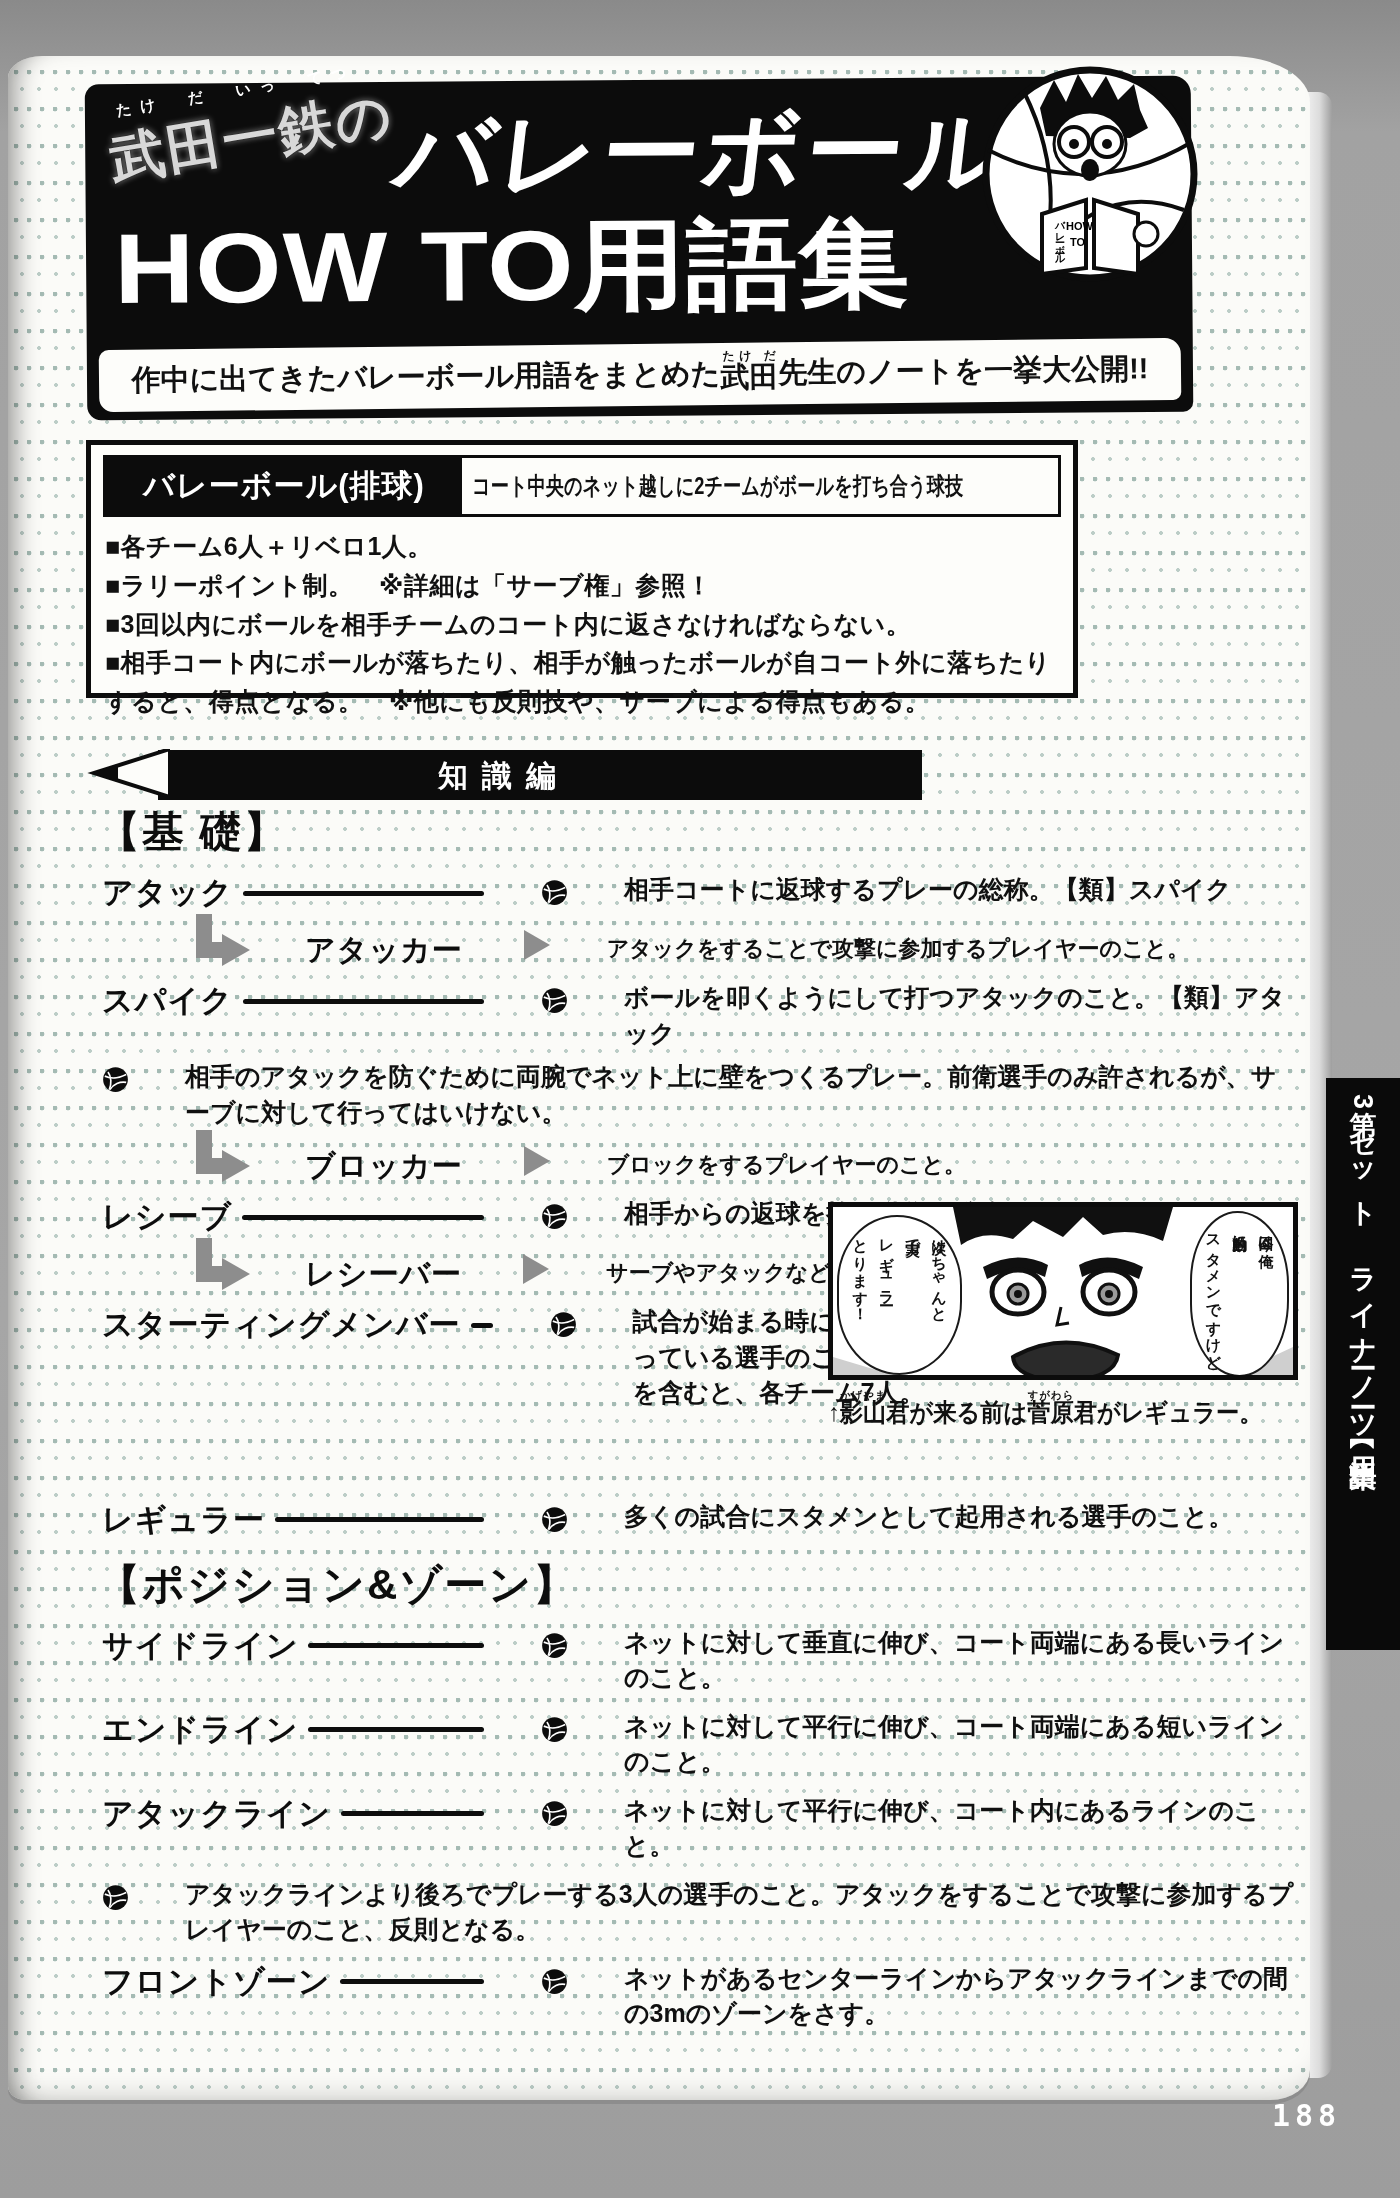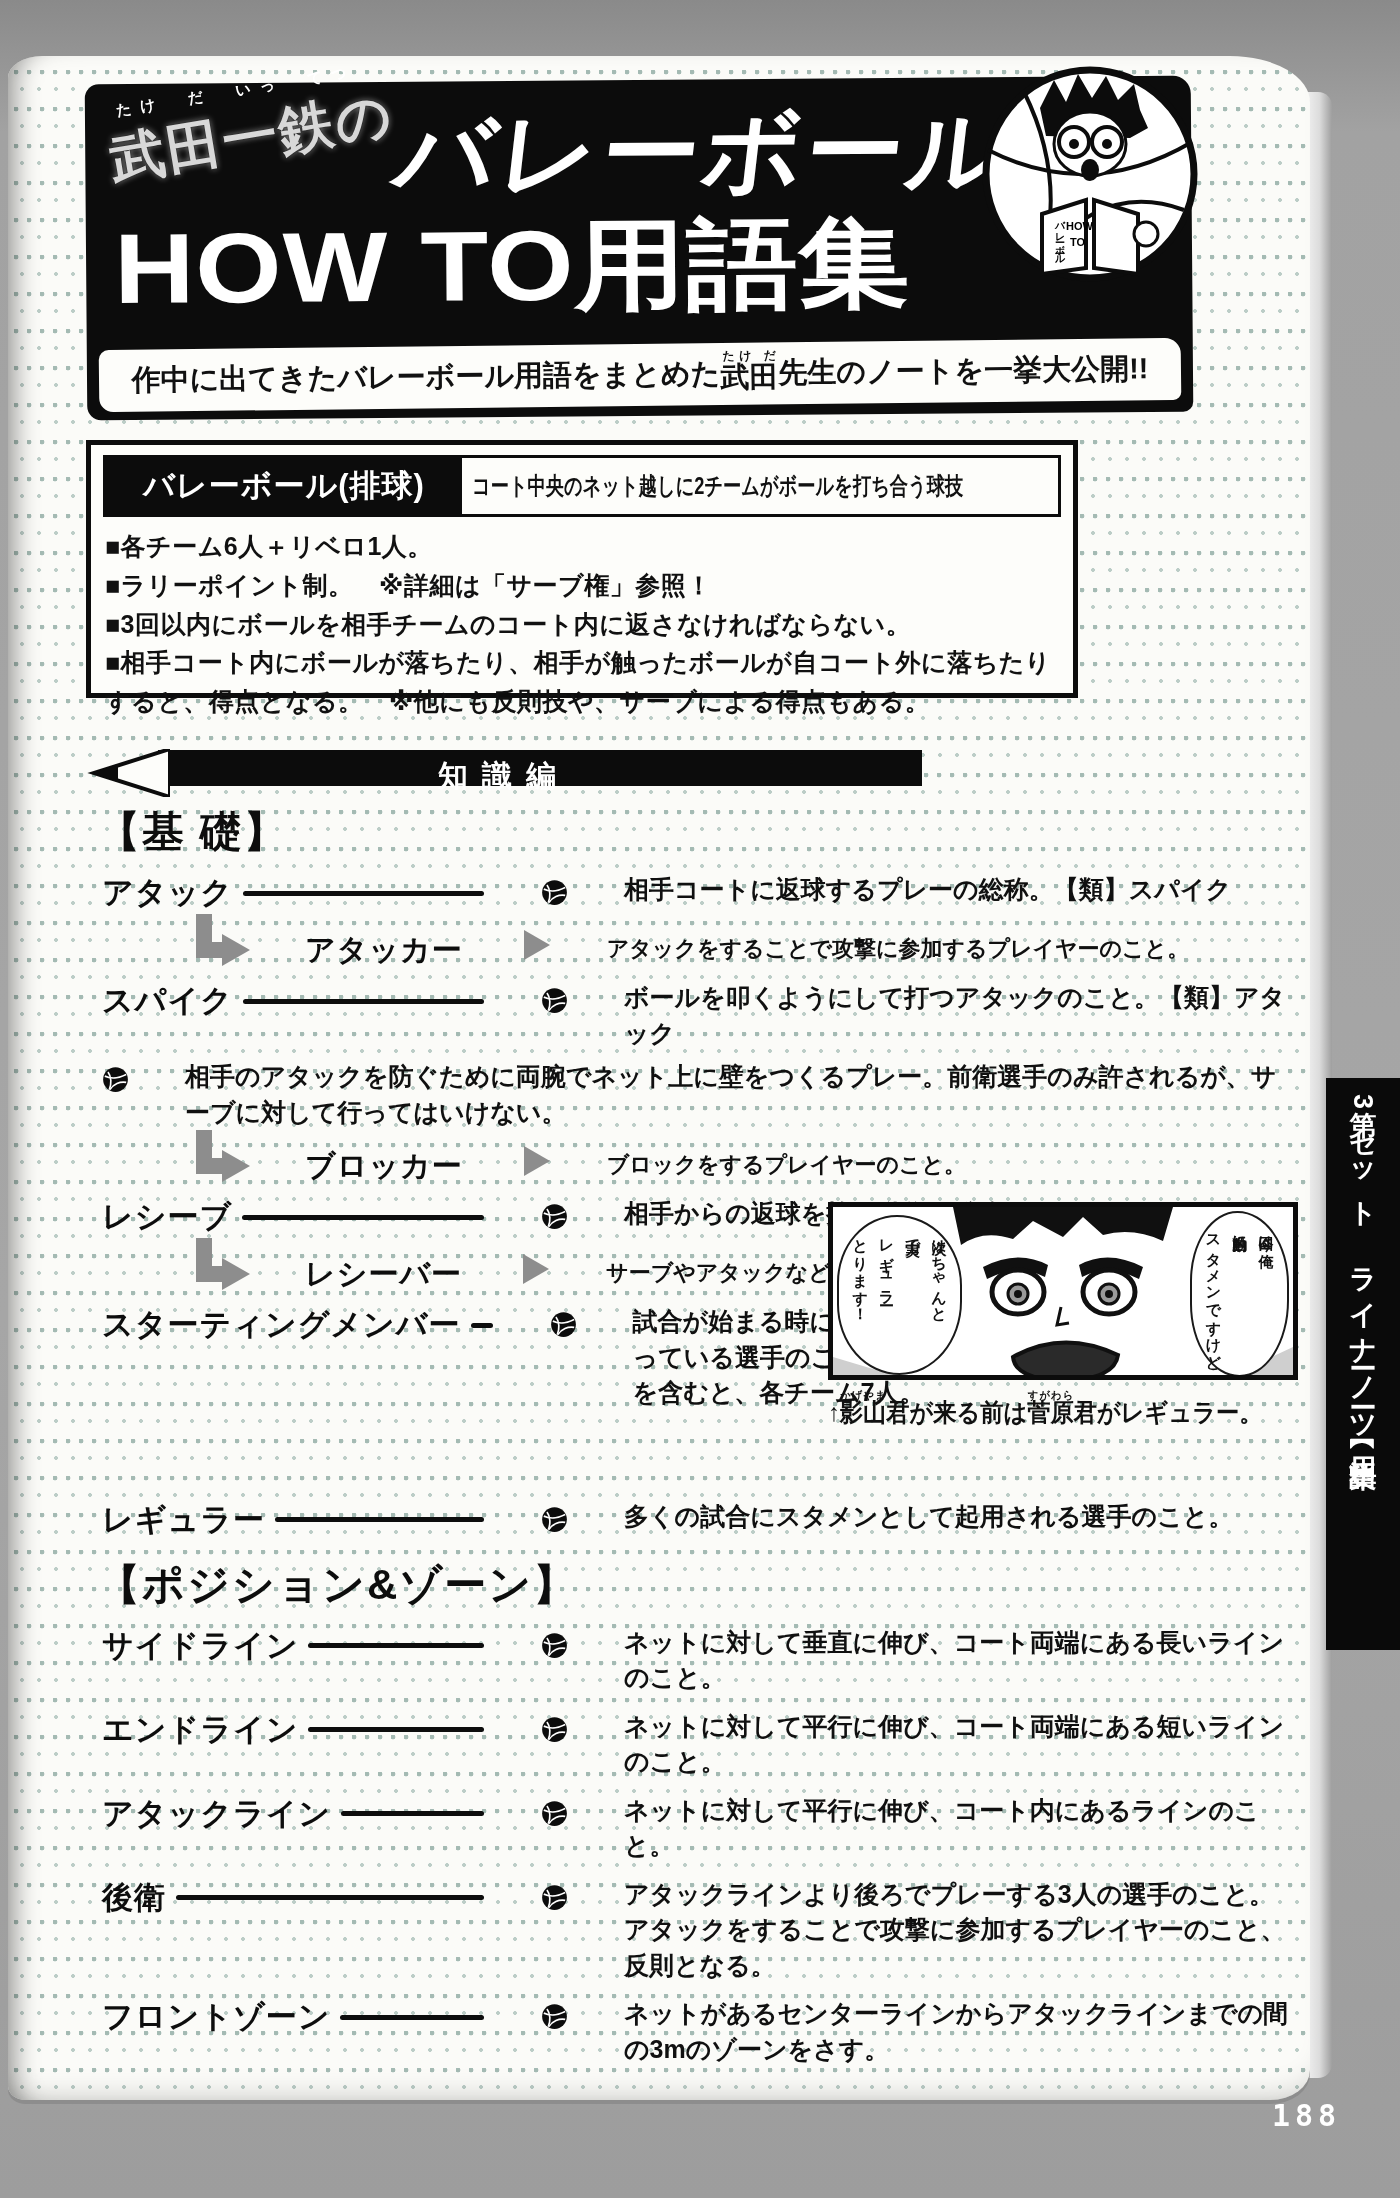--- a/index.html
+++ b/index.html
@@ -40,21 +40,21 @@
   #defbox{position:absolute;left:78px;top:384px;width:992px;height:258px;background:#fdfdfa;
     border:5px solid #0c0c0c;box-sizing:border-box;}
   #defbox-head{display:flex;margin:10px 12px 6px 12px;border:3px solid #0c0c0c;height:56px;}
   #defbox-term{flex:0 0 356px;background:#0c0c0c;color:#fff;font-size:31px;font-weight:900;
     display:flex;align-items:center;justify-content:center;letter-spacing:1px;}
   #defbox-summary{flex:1;display:flex;align-items:center;padding-left:10px;overflow:hidden;}
   #defbox-summary span{font-size:24px;font-weight:800;white-space:nowrap;transform:scaleX(.76);transform-origin:left center;}
   #defbox-bullets{padding:4px 14px 0 14px;}
   .bullet{font-size:25px;font-weight:700;line-height:1.55;letter-spacing:.5px;}
   
-  #band{position:absolute;left:78px;top:694px;width:836px;height:36px;}
+  #band{position:absolute;left:78px;top:694px;width:836px;height:50px;}
   #band-bar{position:absolute;left:72px;right:0;top:0;bottom:0;background:#0c0c0c;}
   #band-tip{position:absolute;left:0;top:-1px;}
   #band-label{position:absolute;left:0;right:0;top:6px;text-align:center;color:#fff;
     font-size:30px;font-weight:900;letter-spacing:14px;}
   
   #terms{position:absolute;left:94px;top:748px;width:1196px;}
   .sec-heading{font-size:42px;font-weight:900;letter-spacing:2px;margin:0 0 12px -4px;color:#0d0d0d;}
   .row{display:flex;align-items:flex-start;margin-bottom:8px;gap:47px;}
   .termwrap{display:flex;align-items:center;flex:0 0 392px;min-height:42px;}
   .row .term{font-size:31px;font-weight:900;letter-spacing:1px;color:#0d0d0d;white-space:nowrap;}
@@ -306,24 +306,20 @@
       <circle cx="12" cy="12" r="11" fill="#0c0c0c"></circle>
       <path d="M2.5 9c5 2.4 12.5 2 19-1.4" stroke="#fff" stroke-width="1.5" fill="none"></path>
       <path d="M6.5 21c2-5 2-11.5-1.2-15.6" stroke="#fff" stroke-width="1.5" fill="none"></path>
       <path d="M21.5 14.5c-5.5-1-11.5 1.5-14.5 6.5" stroke="#fff" stroke-width="1.5" fill="none"></path>
     </svg>
     <span class="def">ネットに対して平行に伸び、コート内にあるラインのこと。</span>
   </div>
 
 
   <div class="row main">
-    <span class="termwrap">
-      <span class="term">後衛</span>
-      <span class="leader"></span>
-    </span>
     <svg class="ball" viewBox="0 0 24 24">
       <circle cx="12" cy="12" r="11" fill="#0c0c0c"></circle>
       <path d="M2.5 9c5 2.4 12.5 2 19-1.4" stroke="#fff" stroke-width="1.5" fill="none"></path>
       <path d="M6.5 21c2-5 2-11.5-1.2-15.6" stroke="#fff" stroke-width="1.5" fill="none"></path>
       <path d="M21.5 14.5c-5.5-1-11.5 1.5-14.5 6.5" stroke="#fff" stroke-width="1.5" fill="none"></path>
     </svg>
     <span class="def">アタックラインより後ろでプレーする3人の選手のこと。アタックをすることで攻撃に参加するプレイヤーのこと、反則となる。</span>
   </div>
 
   <div class="row main">

